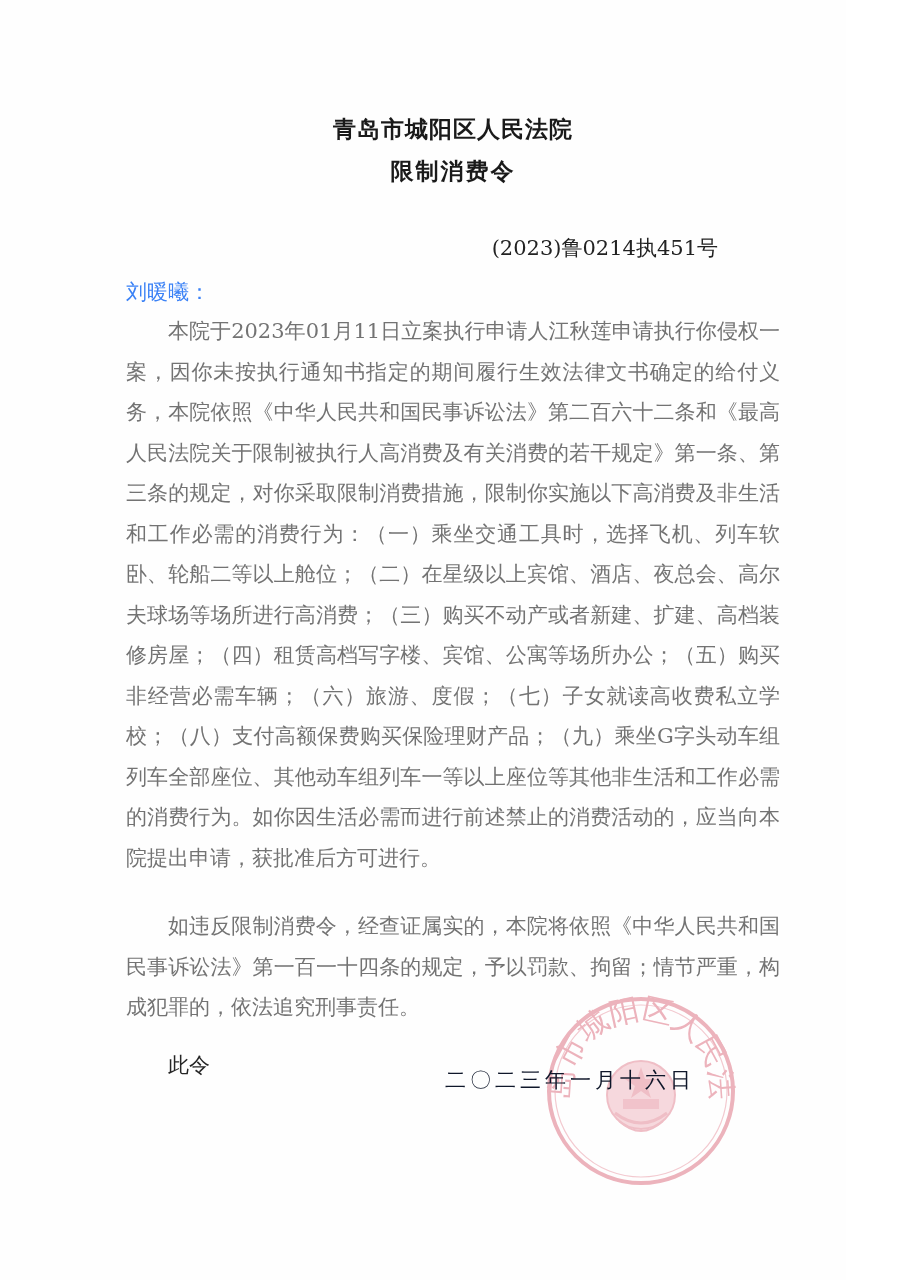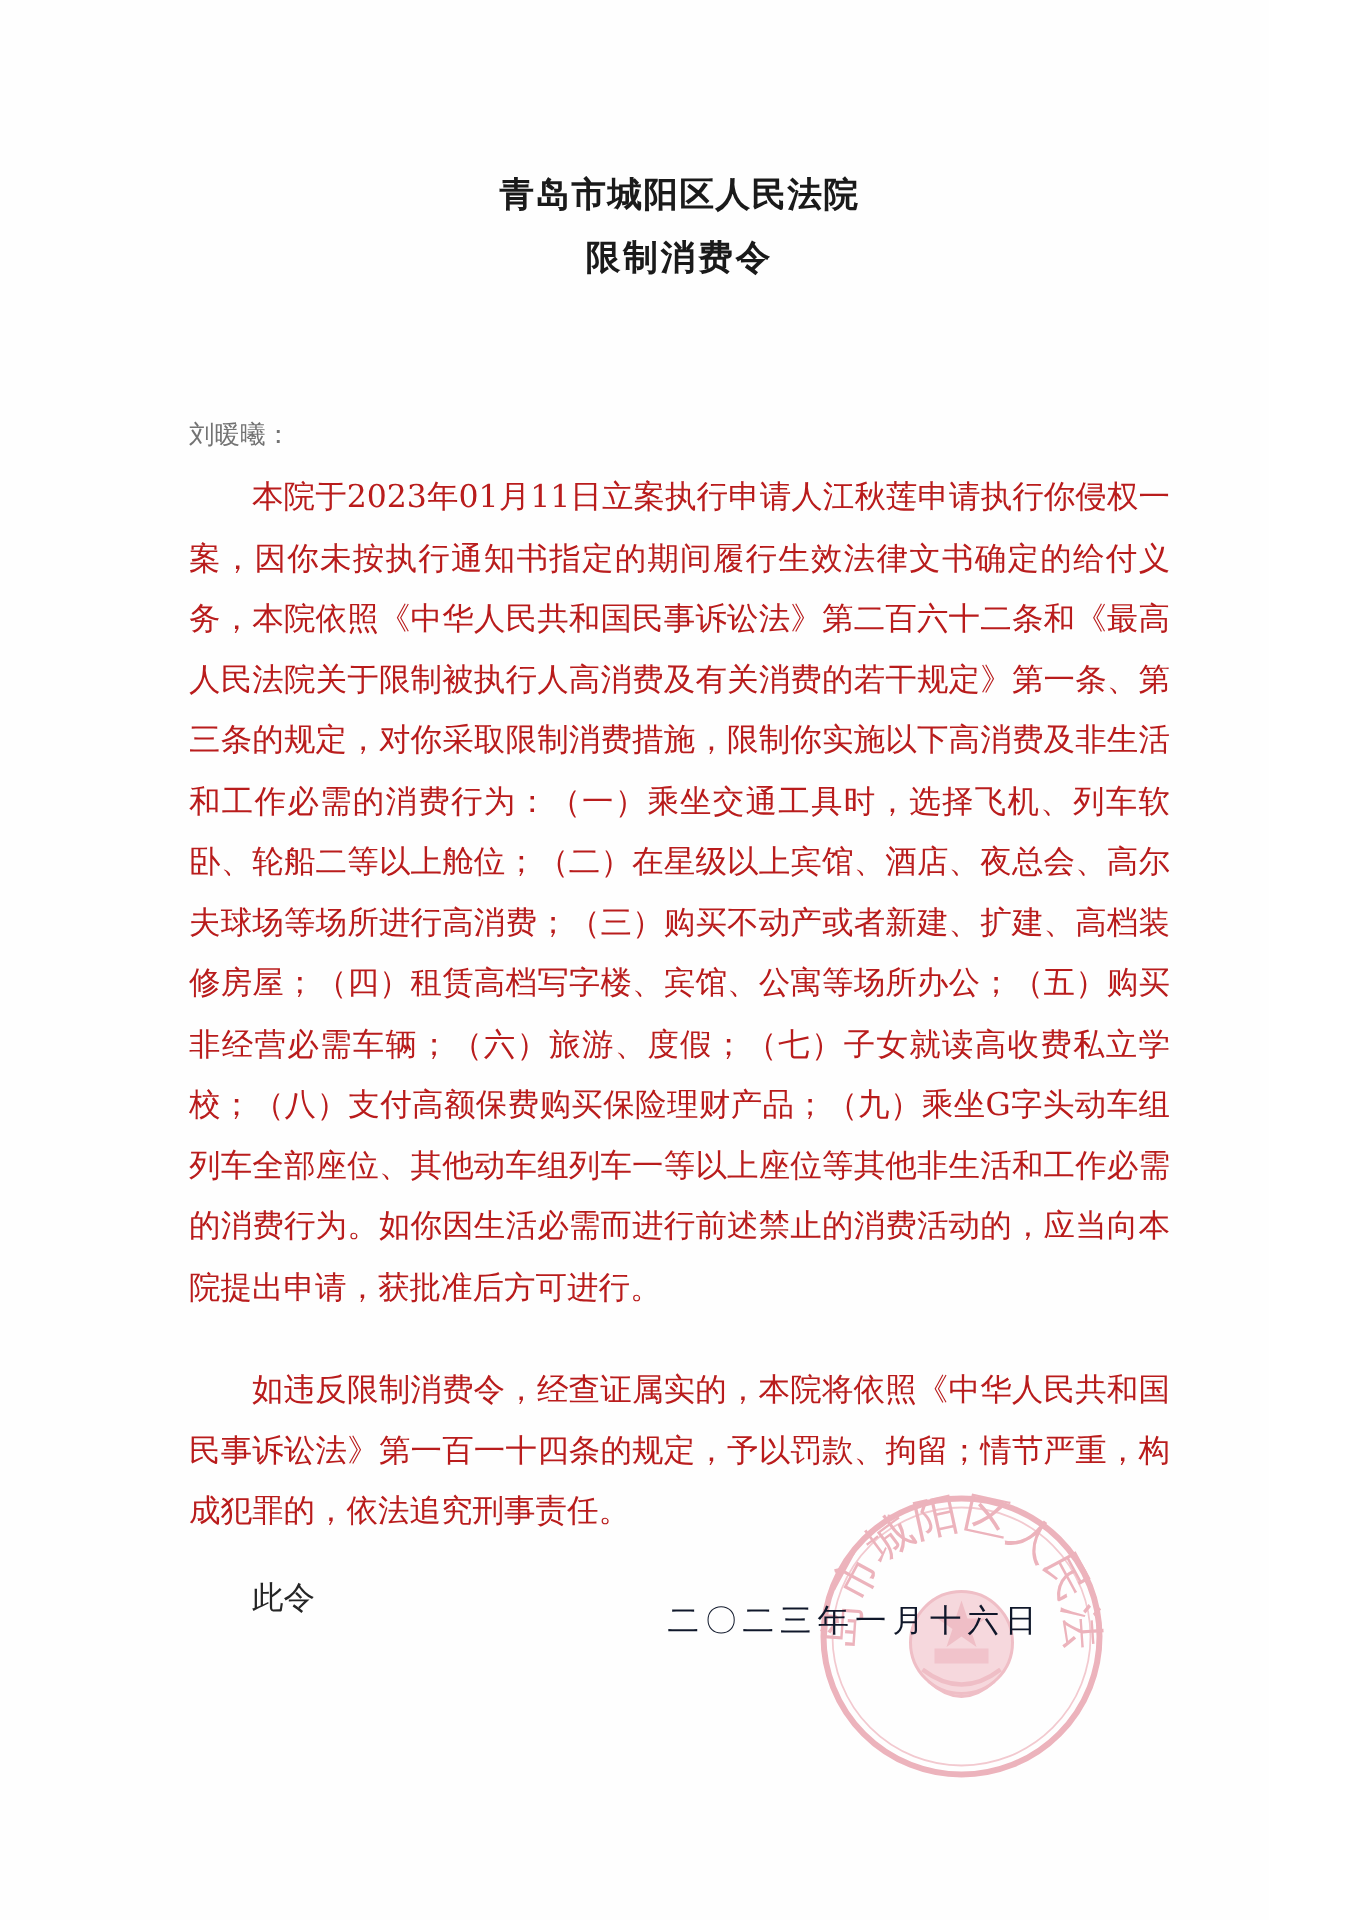--- a/index.html
+++ b/index.html
@@ -48,32 +48,32 @@
     right: 128px;
     top: 234px;
     font-size: 21px;
     color: #222;
     letter-spacing: 0px;
   }
   .addressee {
     position: absolute;
     left: 126px;
     top: 278px;
-    font-size: 17px;
-    color: #737373;
+    font-size: 21px;
+    color: #3b82f6;
   }
   .body-text {
     position: absolute;
     left: 126px;
     width: 654px;
     font-size: 21px;
     line-height: 40.5px;
     text-align: justify;
     text-align-last: left;
-    color: #b91c1c;
+    color: #737373;
   }
   .para1 { top: 311px; text-indent: 42px; }
   .para2 { top: 906px; text-indent: 42px; }
   .closing {
     position: absolute;
     left: 168px;
     top: 1028px;
     font-size: 21px;
     color: #252525;
     margin-top: 23px;
@@ -103,20 +103,21 @@
   }
 </style>
 </head>
 <body>
 
 <div class="page">
 
   <div class="court-name">青岛市城阳区人民法院</div>
   <div class="doc-title">限制消费令</div>
 
+  <div class="case-number">(2023)鲁0214执451号</div>
 
   <div class="addressee">刘暖曦：</div>
 
   <div class="body-text para1">本院于2023年01月11日立案执行申请人江秋莲申请执行你侵权一案，因你未按执行通知书指定的期间履行生效法律文书确定的给付义务，本院依照《中华人民共和国民事诉讼法》第二百六十二条和《最高人民法院关于限制被执行人高消费及有关消费的若干规定》第一条、第三条的规定，对你采取限制消费措施，限制你实施以下高消费及非生活和工作必需的消费行为：（一）乘坐交通工具时，选择飞机、列车软卧、轮船二等以上舱位；（二）在星级以上宾馆、酒店、夜总会、高尔夫球场等场所进行高消费；（三）购买不动产或者新建、扩建、高档装修房屋；（四）租赁高档写字楼、宾馆、公寓等场所办公；（五）购买非经营必需车辆；（六）旅游、度假；（七）子女就读高收费私立学校；（八）支付高额保费购买保险理财产品；（九）乘坐G字头动车组列车全部座位、其他动车组列车一等以上座位等其他非生活和工作必需的消费行为。如你因生活必需而进行前述禁止的消费活动的，应当向本院提出申请，获批准后方可进行。</div>
   <div class="body-text para2">如违反限制消费令，经查证属实的，本院将依照《中华人民共和国民事诉讼法》第一百一十四条的规定，予以罚款、拘留；情节严重，构成犯罪的，依法追究刑事责任。</div>
 
   <div class="closing">此令</div>
 
   <div class="seal">
     <svg width="192" height="192" viewBox="0 0 192 192">

